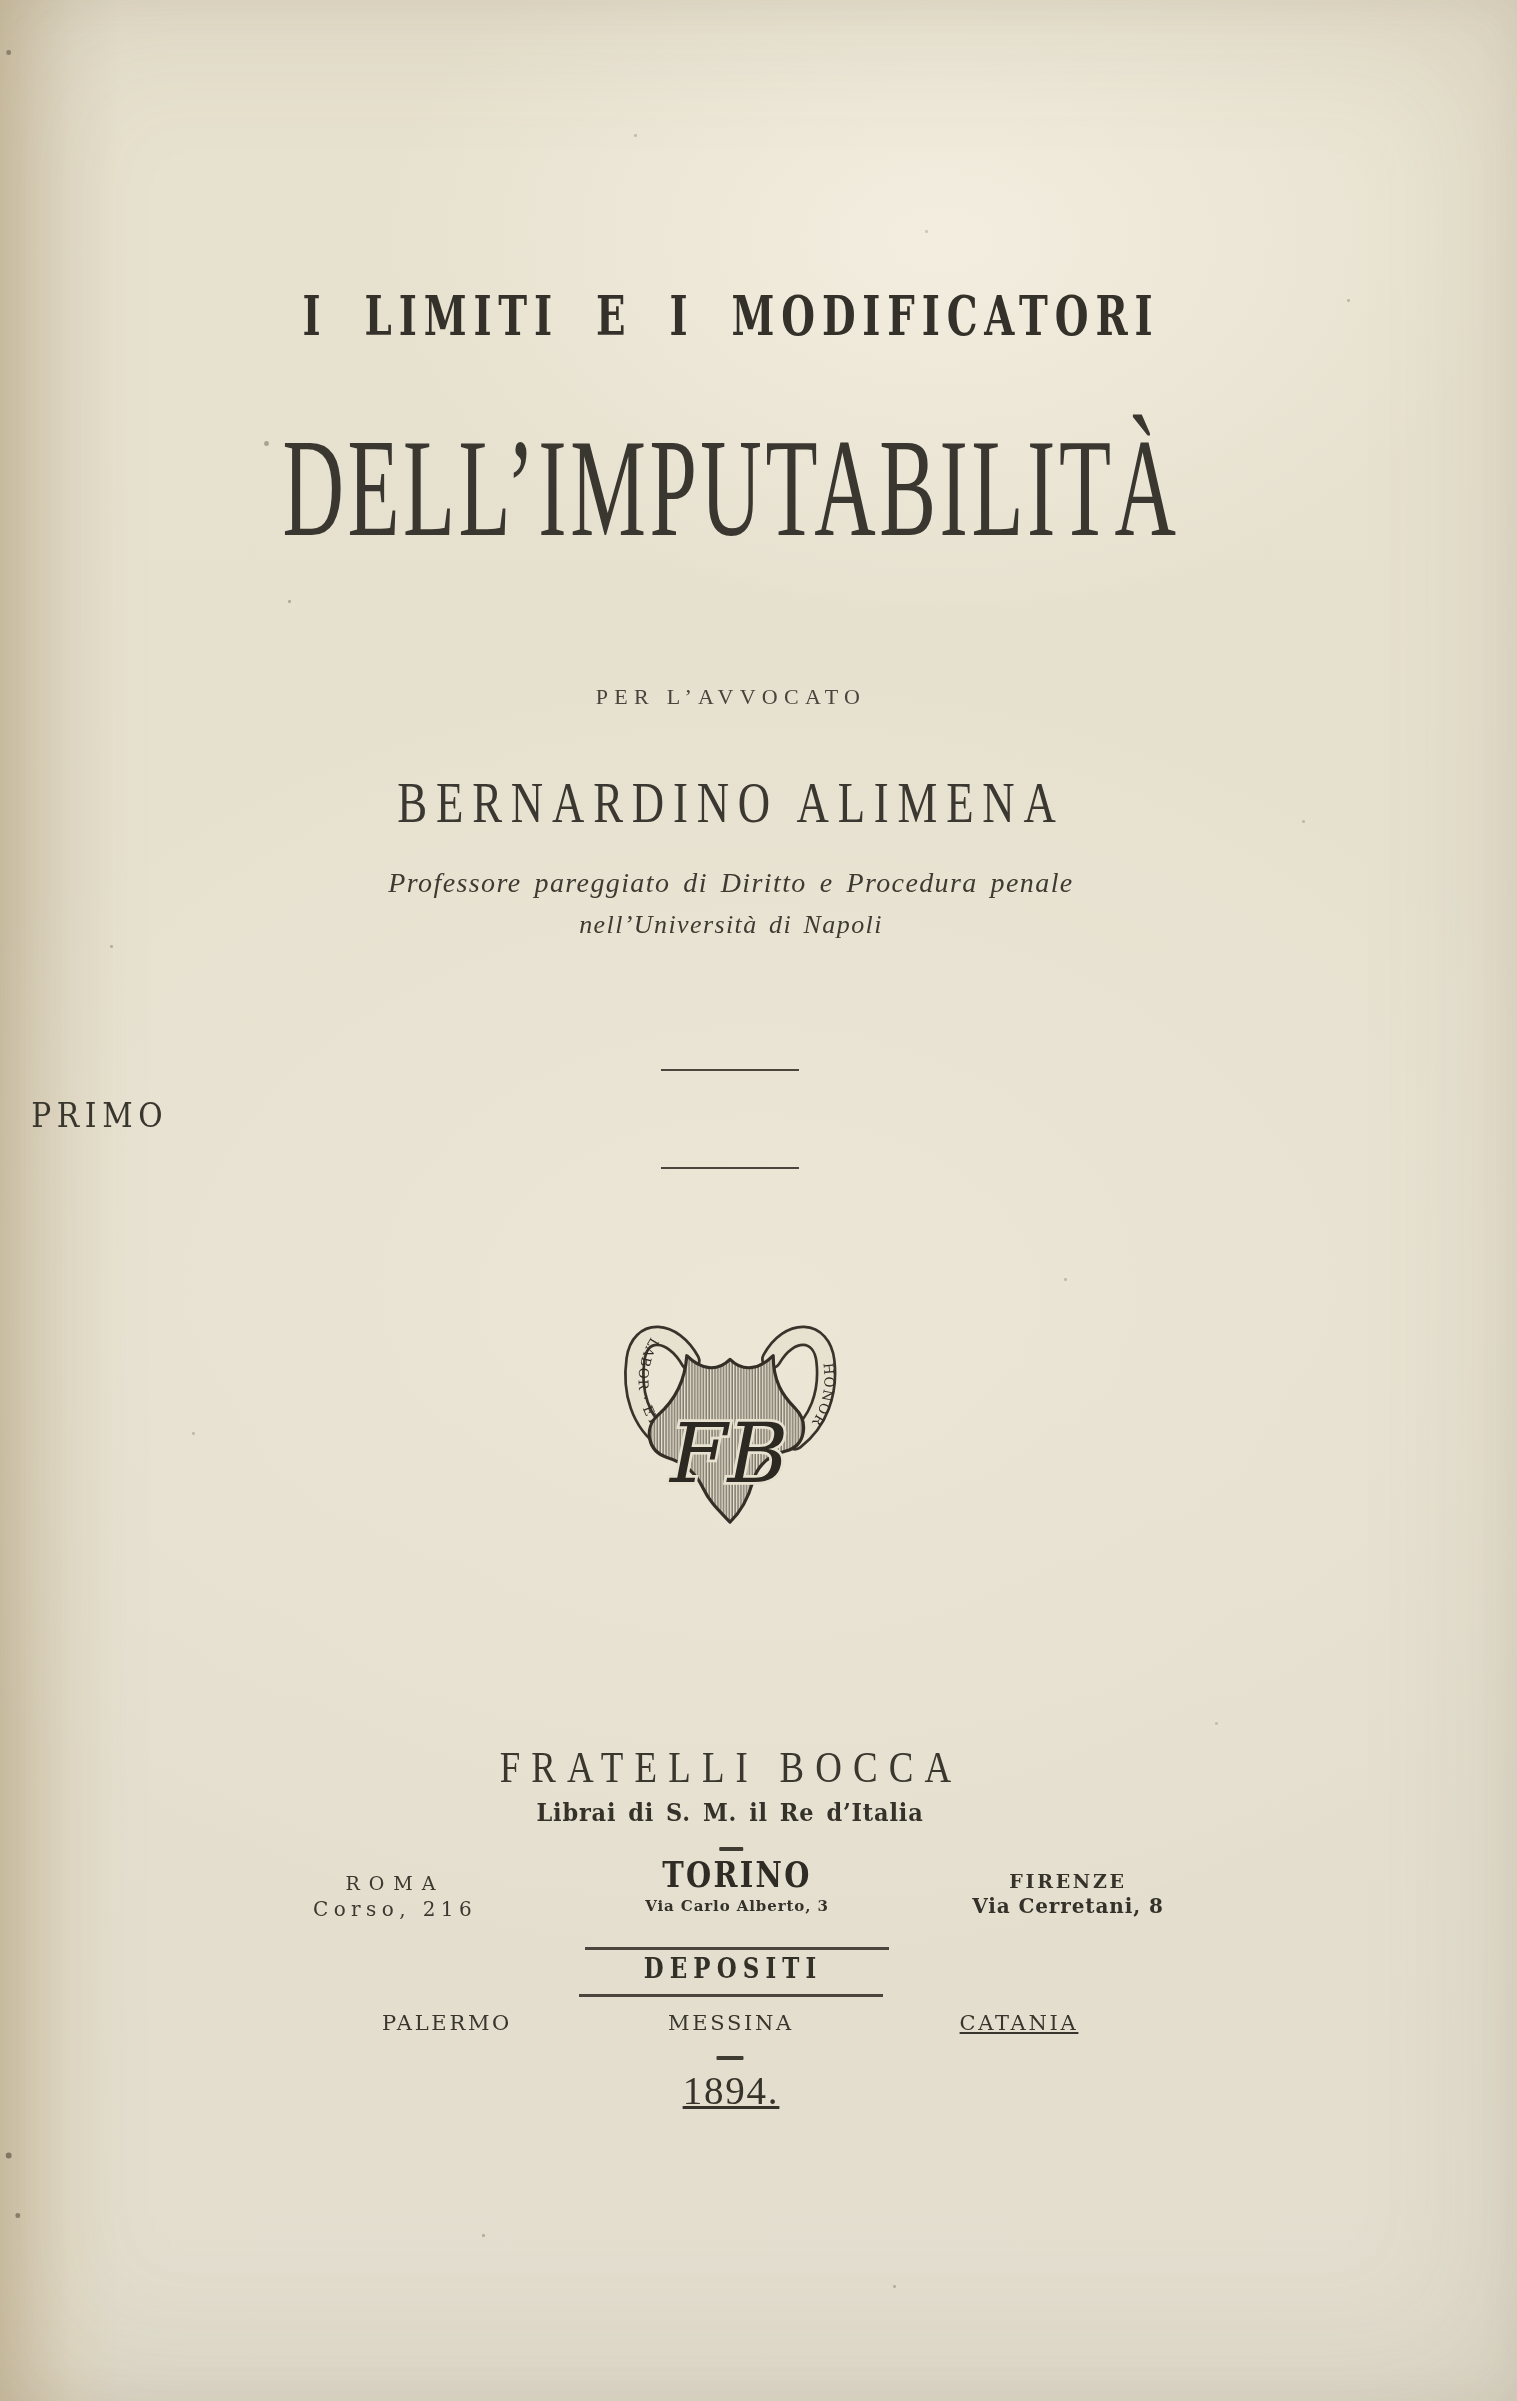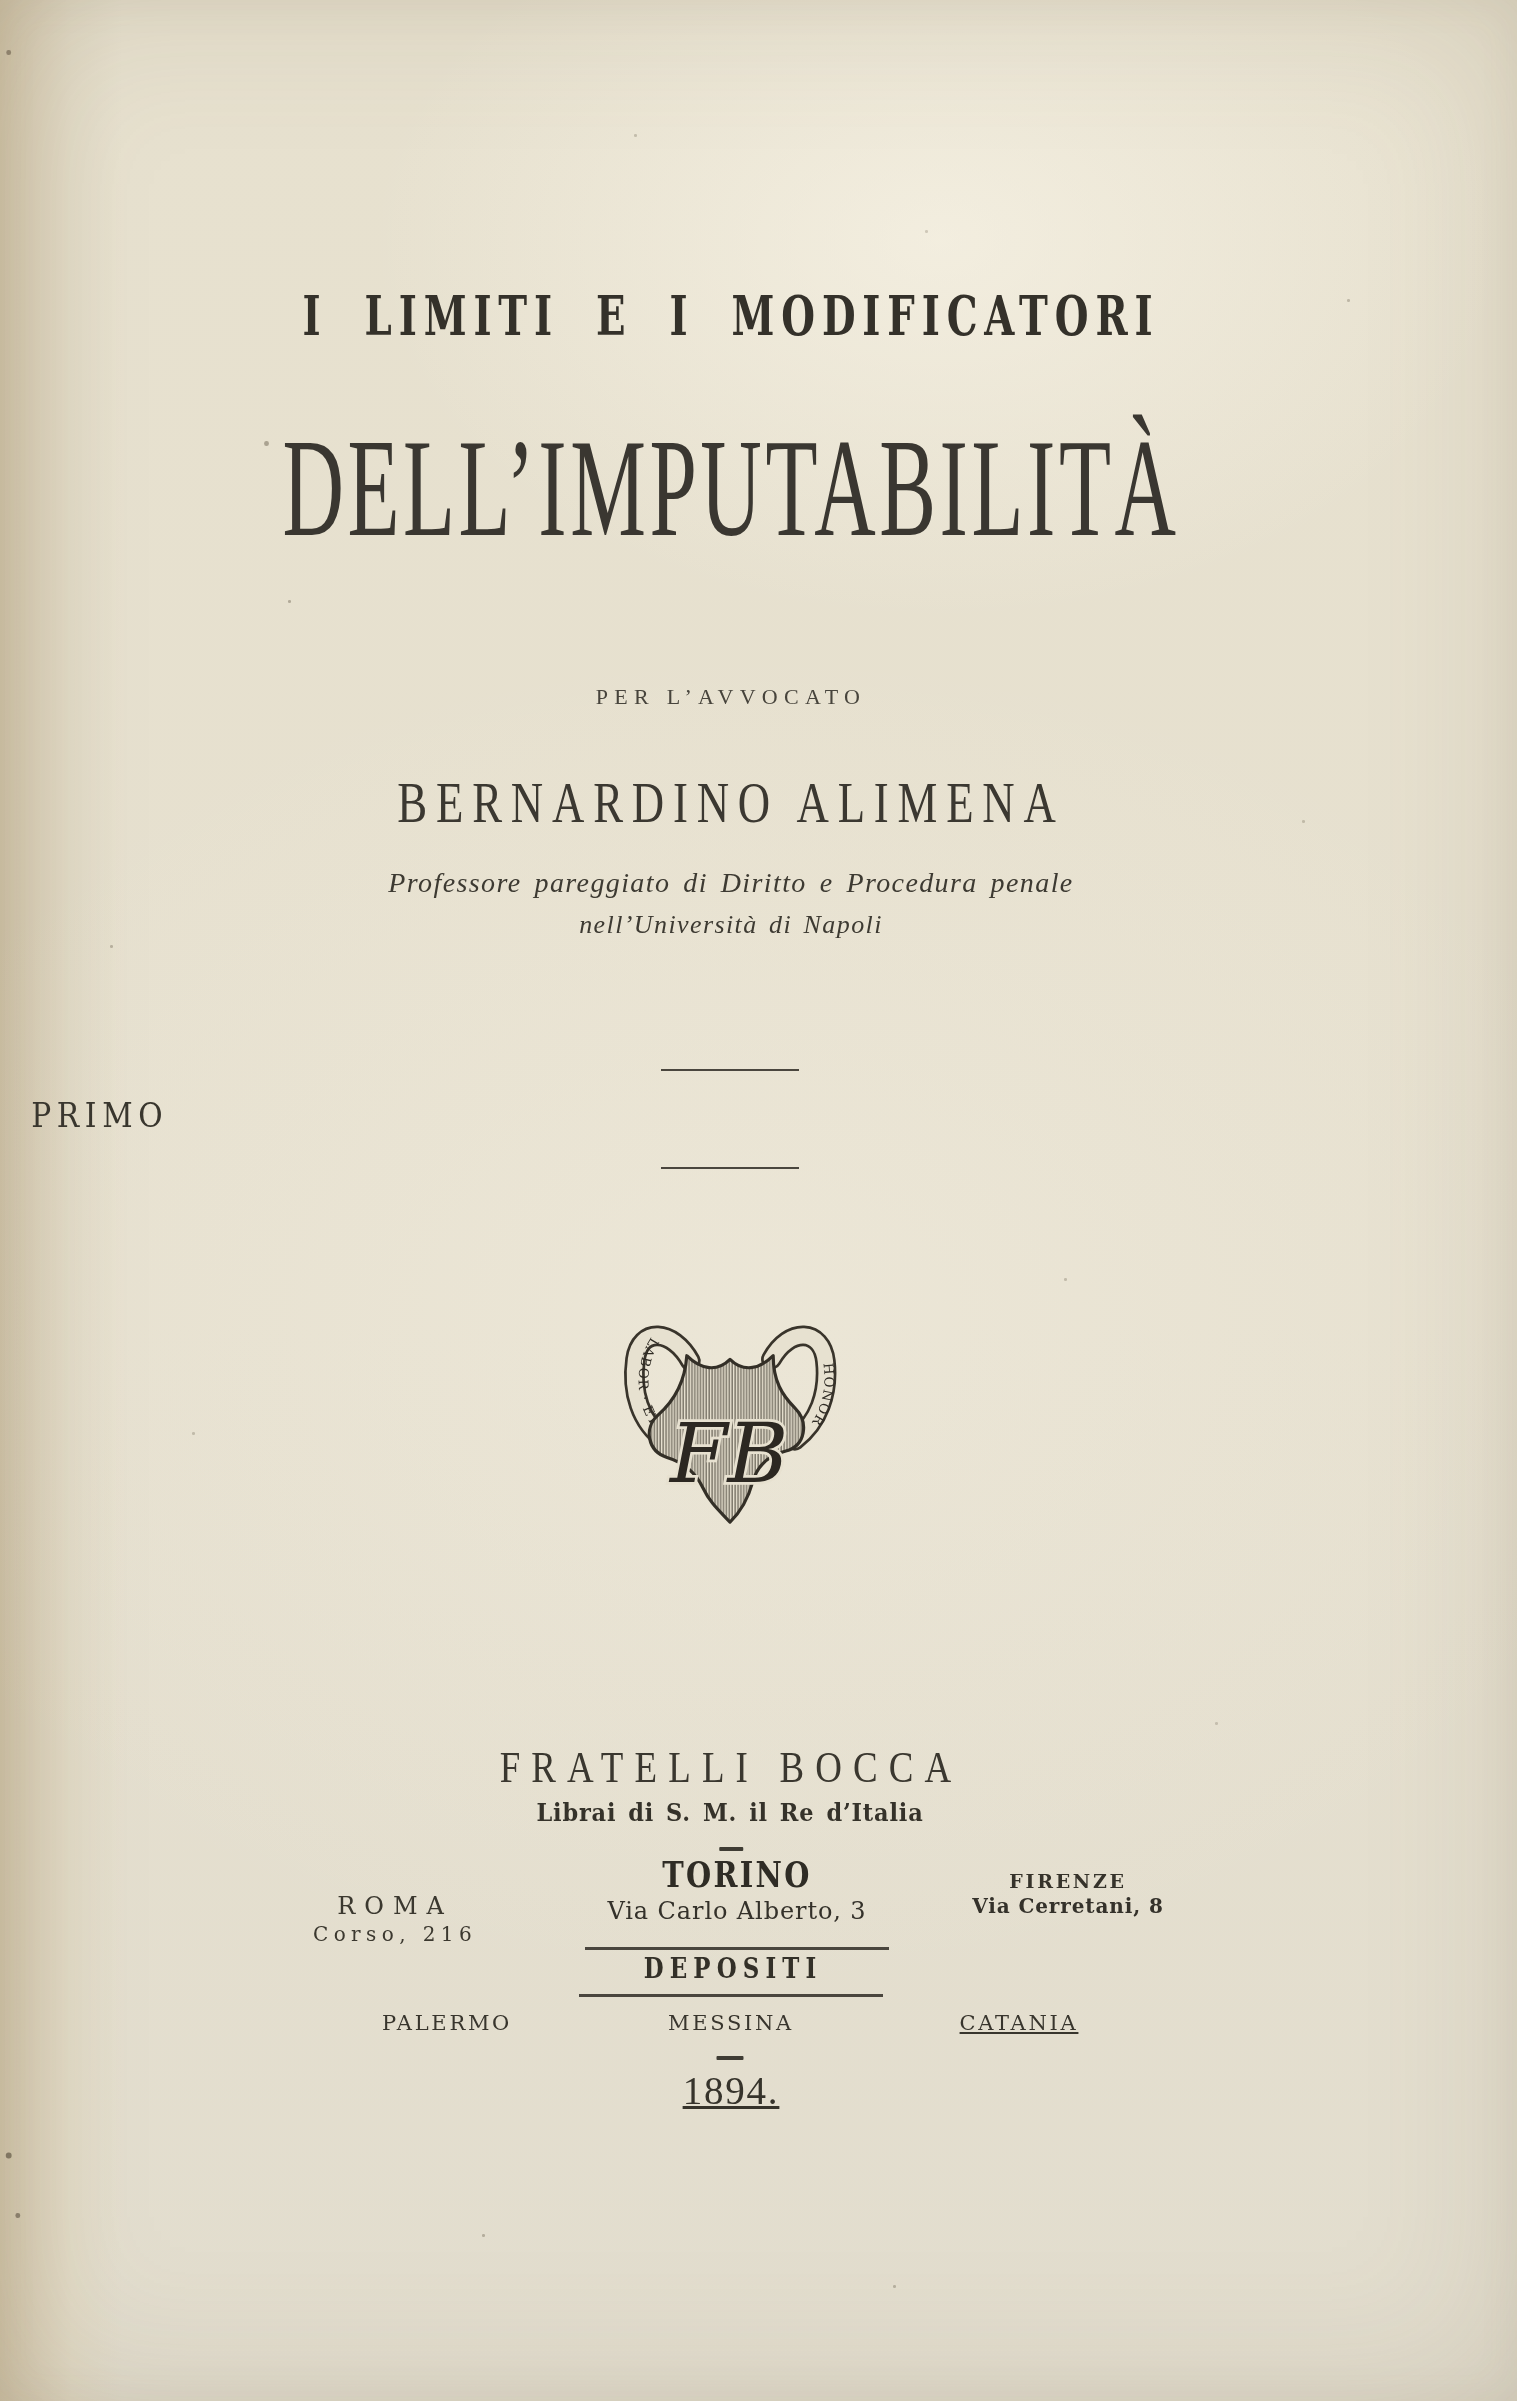--- a/index.html
+++ b/index.html
@@ -46,25 +46,25 @@
   .pub-name{top:1745px;font-size:45px;letter-spacing:13.6px;color:#3a372f;transform:translateX(-50%) scale(.82,1);}
   .pub-sub{top:1801px;font-family:"DejaVu Serif",serif;font-weight:700;font-size:24.4px;letter-spacing:0.9px;word-spacing:3.6px;color:#35322a;transform:translateX(-50%) scale(.92,1);}
 
   .dash{position:absolute;background:#3f3c34;transform:translateX(-50%);border-radius:0.9px;}
   .dash1{left:731px;top:1847px;width:23.5px;height:3.6px;}
   .dash2{left:730px;top:2056px;width:27px;height:3.6px;}
 
   .office{position:absolute;text-align:center;transform:translateX(-50%);white-space:nowrap;font-family:"DejaVu Serif",serif;}
   .office .city,.office .addr{display:block;line-height:1;}
   .office-roma{left:395px;top:1874px;}
-  .office-roma .city{font-size:24px;letter-spacing:9px;color:#3b382f;margin-top:20px;}
+  .office-roma .city{font-size:19px;letter-spacing:9px;color:#3b382f;}
   .office-roma .addr{margin-top:6.3px;font-size:20px;letter-spacing:5.4px;color:#3b382f;text-align:right;}
   .office-torino{left:737px;top:1857px;}
   .office-torino .city{font-size:34px;font-weight:700;letter-spacing:2.7px;color:#2f2c25;transform:scale(.85,1.05);}
-  .office-torino .addr{margin-top:8.1px;font-size:24px;font-weight:400;letter-spacing:0.9px;color:#34312a;}
+  .office-torino .addr{margin-top:8.1px;font-size:15px;font-weight:700;letter-spacing:0.9px;color:#34312a;}
   .office-firenze{left:1068px;top:1872px;}
   .office-firenze .city{font-size:19px;font-weight:700;letter-spacing:2.7px;color:#36332b;}
   .office-firenze .addr{margin-top:5.4px;font-size:20px;font-weight:700;letter-spacing:0.9px;color:#34312a;}
 
   .rule-dep{width:304px;height:2.7px;}
   .rule-dep.top{left:737px;top:1947px;}
   .rule-dep.bottom{left:731px;top:1994px;}
   .depositi{top:1955px;left:733px;font-family:"DejaVu Serif",serif;font-weight:700;font-size:27px;letter-spacing:7.2px;color:#333028;transform:translateX(-50%) scale(.85,1);}
   .depot{position:absolute;top:2011px;font-family:"DejaVu Serif",serif;font-size:21px;letter-spacing:2.7px;color:#38352d;transform:translateX(-50%);white-space:nowrap;}
   .depot-palermo{left:447px;}

